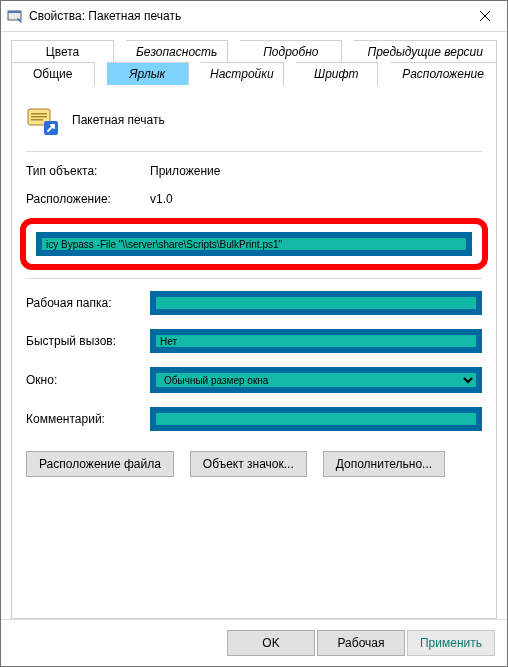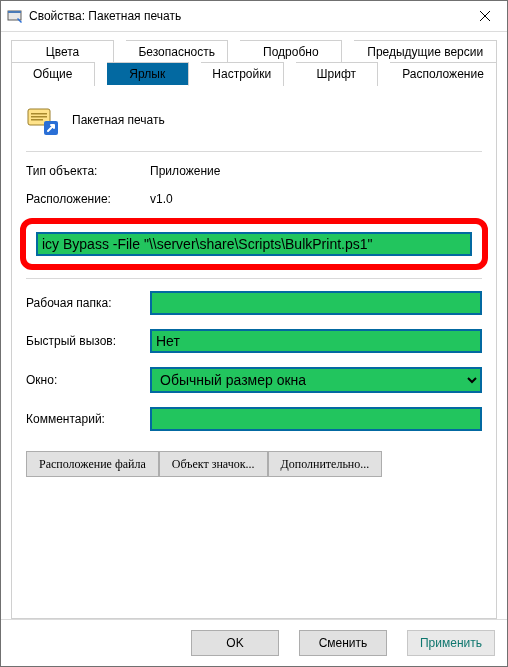--- a/index.html
+++ b/index.html
@@ -70,26 +70,26 @@
     border-bottom: none;
     padding: 4px 0;
     background: #ffffff;
     font-size: 12px;
     text-align: center;
     box-sizing: border-box;
     cursor: default;
     user-select: none;
     flex: 1 1 0;
   }
-  .tab + .tab { border-left: none; }
+  .tab + .tab { border-left: none; font-style: italic; }
   .tab-row.lower {
     margin-top: -1px;
   }
   .tab.active {
-    background: #0369a1;
+    background: #7dd3fc;
     border-bottom: 1px solid #ffffff;
     position: relative;
     z-index: 2;
   }
   .tab:not(.active) {
     background: #ffffff;
   }
   .pane {
     border: 1px solid #d0d0d0;
     border-top: none;
@@ -134,62 +134,61 @@
     flex: 0 0 124px;
     font-size: 12px;
   }
   .row .val-text {
     font-size: 12px;
   }
   .row input[type="text"].field,
   .row select.field {
     flex: 1 1 auto;
     height: 24px;
-    border: 2px solid #0369a1;
+    border: 6px solid #0369a1;
     padding: 0 4px;
-    background: #22c55e;
+    background: #14b8a6;
     font-family: inherit;
-    font-size: 14px;
+    font-size: 10px;
     box-sizing: border-box;
   }
   .row select.field { height: 26px; }
   
   .target-wrap {
     position: relative;
     margin: -2px -6px 8px -6px;
     padding: 8px 10px;
     border: 6px solid #ff0000;
     border-radius: 12px;
   }
   .target-wrap .row { margin-bottom: 0; }
   .target-wrap .row .lbl { width: 116px; flex: 0 0 116px; }
   
   .btn-row {
     display: flex;
-    gap: 0;
+    gap: 16px;
     margin-top: 20px;
-    font-family: Liberation Serif, serif;
   }
   .btn {
     background: #e1e1e1;
     border: 1px solid #adadad;
     height: 26px;
     padding: 0 12px;
     font-family: inherit;
     font-size: 12px;
     cursor: default;
   }
   
   .footer {
     border-top: 1px solid #dcdcdc;
     height: 46px;
     display: flex;
     align-items: center;
     justify-content: flex-end;
-    gap: 20px;
+    gap: 2px;
     padding: 0 12px;
   }
   .footer .btn {
     width: 88px;
     text-align: center;
     padding: 0;
   }
   .footer .btn.disabled {
     color: #0f766e;
     border-color: #c7c7c7;
@@ -297,17 +296,17 @@
         <button class="btn">Расположение файла</button>
         <button class="btn">Объект значок...</button>
         <button class="btn">Дополнительно...</button>
       </div>
 
     </div>
   </div>
 
   <div class="footer">
     <button class="btn">OK</button>
-    <button class="btn">Сменить</button>
+    <button class="btn">Рабочая</button>
     <button class="btn disabled">Применить</button>
   </div>
 
 </div>
 
 </body></html>

